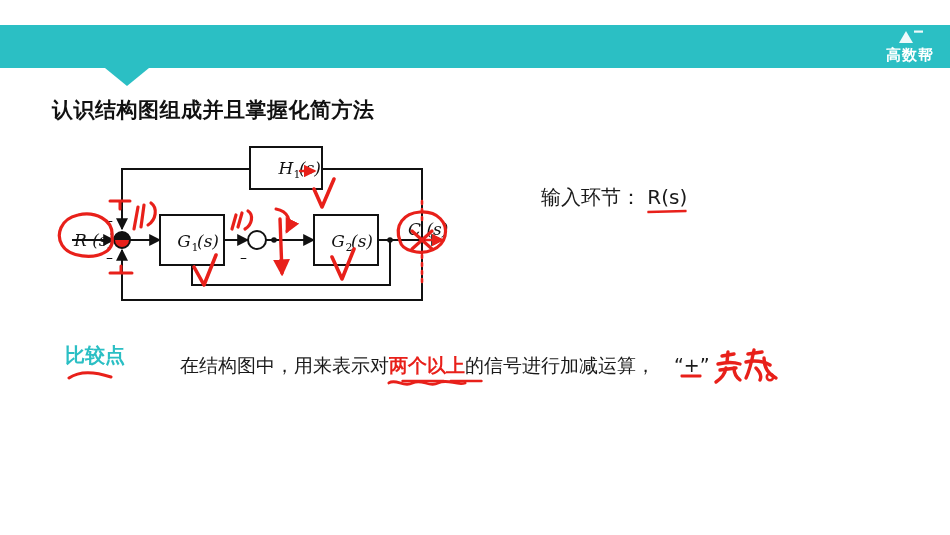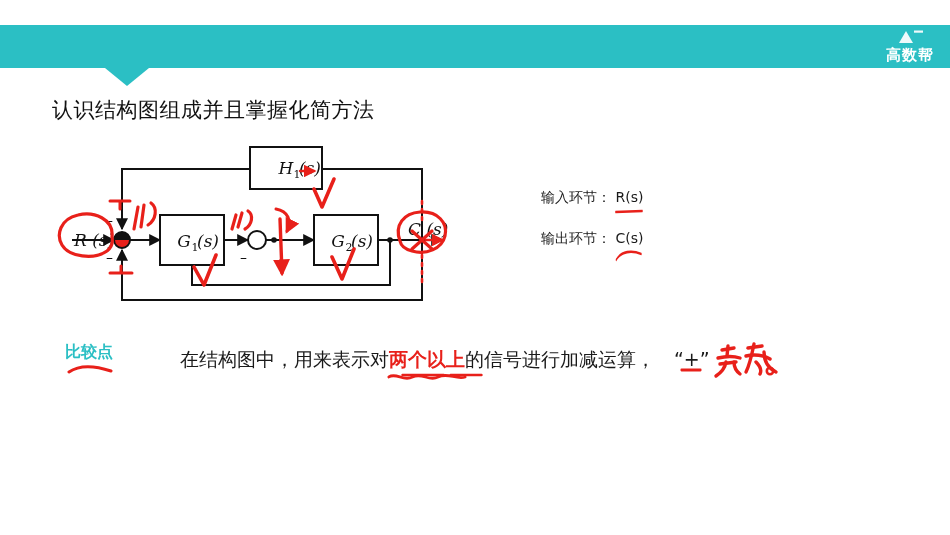--- a/index.html
+++ b/index.html
@@ -31,56 +31,56 @@
   }
   .logo-mark{display:block;margin-bottom:1px;}
   .logo-text{
     color:#ffffff;font-size:15px;font-weight:bold;letter-spacing:1px;
     font-family:"DejaVu Sans",sans-serif;
   }
 
   
   .page-title{
     position:absolute;left:52px;top:96px;
-    font-size:21px;font-weight:normal;color:#111;
+    font-size:21px;font-weight:bold;color:#111;
     font-family:"DejaVu Sans",sans-serif;
     letter-spacing:0.5px;
     white-space:nowrap;
   }
 
   
   .diagram{position:absolute;left:52px;top:145px;width:420px;height:180px;}
   .diagram svg{display:block;}
 
   
   .right-list{
     position:absolute;left:541px;top:177px;width:400px;
     font-family:"DejaVu Sans",sans-serif;
     color:#1a1a1a;
   }
-  .rl-row{position:relative;font-size:14px;line-height:41px;white-space:nowrap;}
+  .rl-row{position:relative;font-size:20px;line-height:41px;white-space:nowrap;}
   .rl-val{position:relative;display:inline-block;}
   .rl-underline{
     position:absolute;left:0;bottom:2px;width:100%;height:9px;overflow:visible;
   }
 
   
   .def{position:absolute;font-family:"DejaVu Sans",sans-serif;}
   .def-label{
-    position:relative;color:#2bbfc4;font-weight:bold;font-size:16px;
+    position:relative;color:#2bbfc4;font-weight:bold;font-size:20px;
     white-space:nowrap;display:inline-block;
   }
   .def-label .squig{position:absolute;left:2px;bottom:-13px;}
   .def-body{font-size:19px;color:#1a1a1a;line-height:30px;}
   .red{color:#e8201a;font-weight:bold;}
   .nowrap{white-space:nowrap;}
 
   #row-compare{left:65px;top:340px;width:860px;}
   #row-compare .def-label{position:absolute;left:0;top:2px;}
-  #row-compare .def-body{margin-left:115px;}
+  #row-compare .def-body{margin-left:115px;margin-top:6px;}
 
   #row-branch{left:65px;top:428px;width:860px;}
   #row-branch .def-label{position:absolute;left:18px;top:1px;}
   #row-branch .def-body{margin-left:115px;}
 
   .mark{position:relative;display:inline-block;}
   .mark-u{position:absolute;left:-2px;bottom:-8px;width:calc(100% + 4px);height:10px;overflow:visible;}
 </style>
 </head>
 <body>
@@ -214,29 +214,20 @@
     <div class="rl-row">
       <span>输入环节：</span>
       <span class="rl-val">
         <span>R(s)</span>
         <svg class="rl-underline" viewBox="0 0 100 9" preserveAspectRatio="none">
           <path d="M 2 5 L 98 4" stroke="#e8201a" stroke-width="2.6" fill="none" stroke-linecap="round"></path>
         </svg>
       </span>
     </div>
 
-    <div class="rl-row">
-      <span>输出环节：</span>
-      <span class="rl-val">
-        <span>C(s)</span>
-        <svg class="rl-underline" style="bottom:-3px;height:12px;" viewBox="0 0 100 12" preserveAspectRatio="none">
-          <path d="M 4 10 C 22 1 60 0 94 4" stroke="#e8201a" stroke-width="2.6" fill="none" stroke-linecap="round"></path>
-        </svg>
-      </span>
-    </div>
 
 
   </div>
 
   <div class="def" id="row-compare">
     <span class="def-label">
       <span>比较点</span>
       <svg class="squig" width="48" height="12" viewBox="0 0 48 12">
         <path d="M 2 8 C 12 1 26 1 44 7" stroke="#e8201a" stroke-width="3" fill="none" stroke-linecap="round"></path>
       </svg>

